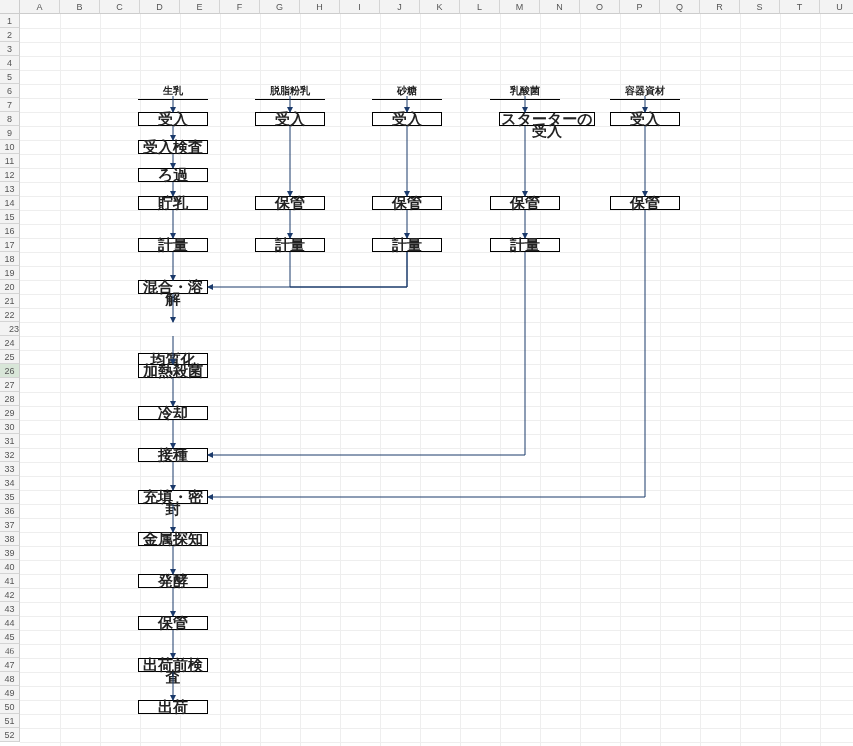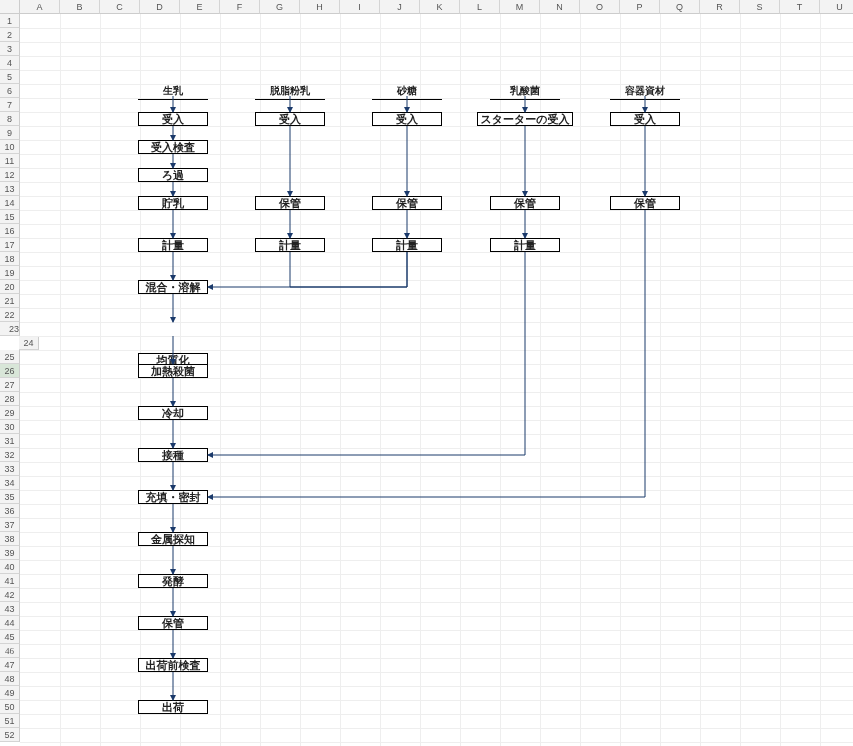--- a/index.html
+++ b/index.html
@@ -95,21 +95,21 @@
     padding-bottom: 1px;
   }
   .step {
     position: absolute;
     width: 70px;
     height: 14px;
     border: 1.5px solid #000;
     box-sizing: border-box;
     text-align: center;
     line-height: 12px;
-    font-size: 11px;
+    font-size: 15px;
     font-weight: bold;
     background: #fff;
   }
   svg.arrows {
     position: absolute;
     left: 0; top: 0;
     pointer-events: none;
   }
 </style>
 </head>
@@ -160,21 +160,21 @@
       <div class="row-hdr" style="height: 14px;">14</div>
       <div class="row-hdr" style="height: 14px;">15</div>
       <div class="row-hdr" style="height: 14px;">16</div>
       <div class="row-hdr" style="height: 14px;">17</div>
       <div class="row-hdr" style="height: 14px;">18</div>
       <div class="row-hdr" style="height: 14px;">19</div>
       <div class="row-hdr" style="height: 14px;">20</div>
       <div class="row-hdr" style="height: 14px;">21</div>
       <div class="row-hdr" style="height: 14px;">22</div>
       <div class="row-hdr" style="height: 14px; text-align: right;">23</div>
-      <div class="row-hdr" style="height: 14px; margin-left: 19px;">24</div>
+      <div class="row-hdr" style="height: 14px;">24</div>
       <div class="row-hdr" style="height: 14px;">25</div>
       <div class="row-hdr sel" style="height: 14px;">26</div>
       <div class="row-hdr" style="height: 14px;">27</div>
       <div class="row-hdr" style="height: 14px;">28</div>
       <div class="row-hdr" style="height: 14px;">29</div>
       <div class="row-hdr" style="height: 14px;">30</div>
       <div class="row-hdr" style="height: 14px;">31</div>
       <div class="row-hdr" style="height: 14px;">32</div>
       <div class="row-hdr" style="height: 14px;">33</div>
       <div class="row-hdr" style="height: 14px;">34</div>
@@ -292,21 +292,21 @@
       <div class="step" style="left: 118px; top: 560px;">発酵</div>
       <div class="step" style="left: 118px; top: 602px;">保管</div>
       <div class="step" style="left: 118px; top: 644px;">出荷前検査</div>
       <div class="step" style="left: 118px; top: 686px;">出荷</div>
       <div class="step" style="left: 235px; top: 98px;">受入</div>
       <div class="step" style="left: 235px; top: 182px;">保管</div>
       <div class="step" style="left: 235px; top: 224px;">計量</div>
       <div class="step" style="left: 352px; top: 98px;">受入</div>
       <div class="step" style="left: 352px; top: 182px;">保管</div>
       <div class="step" style="left: 352px; top: 224px;">計量</div>
-      <div class="step" style="width: 96px; left: 457px; top: 98px;">スターターの受入</div>
+      <div class="step" style="width: 96px; left: 479px; top: 98px;">スターターの受入</div>
       <div class="step" style="left: 470px; top: 182px;">保管</div>
       <div class="step" style="left: 470px; top: 224px;">計量</div>
       <div class="step" style="left: 590px; top: 98px;">受入</div>
       <div class="step" style="left: 590px; top: 182px;">保管</div>
       <svg class="arrows" width="833" height="732">
         <defs>
           <marker id="ah" markerWidth="6" markerHeight="6" refX="5" refY="3" orient="auto">
             <path d="M0,0 L6,3 L0,6 Z" fill="#1b3a6b"></path>
           </marker>
         </defs>

